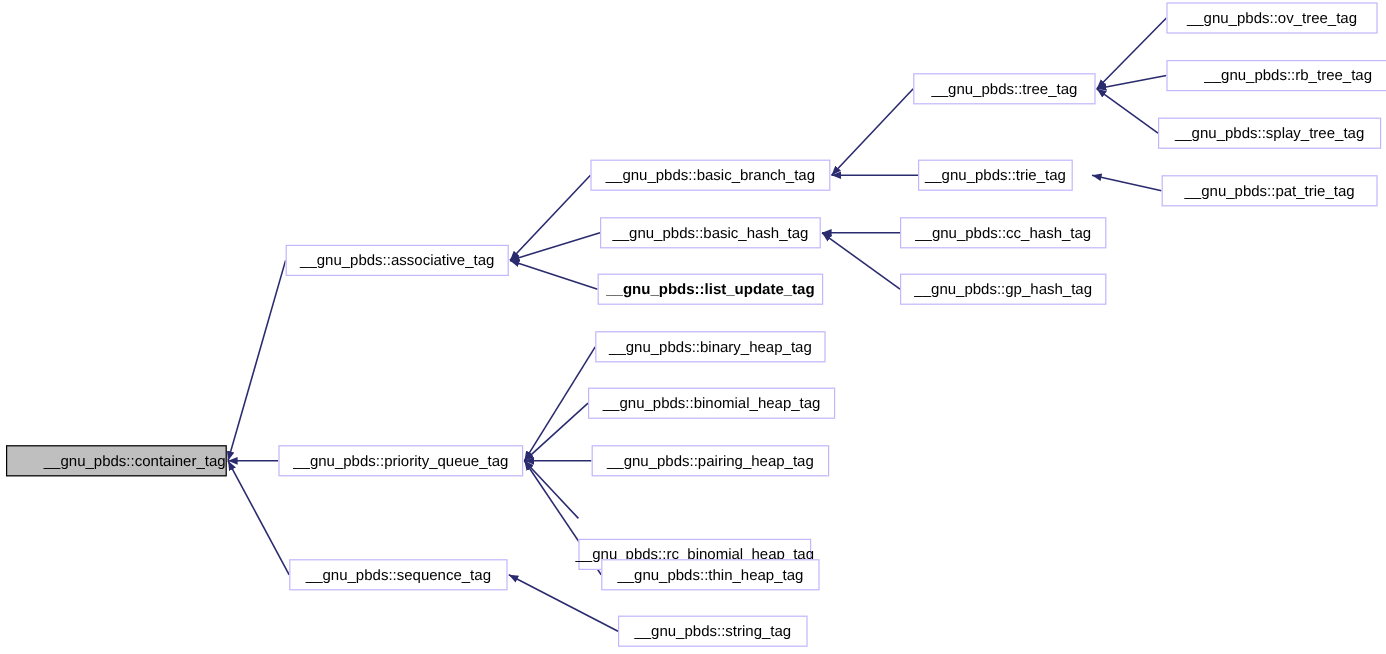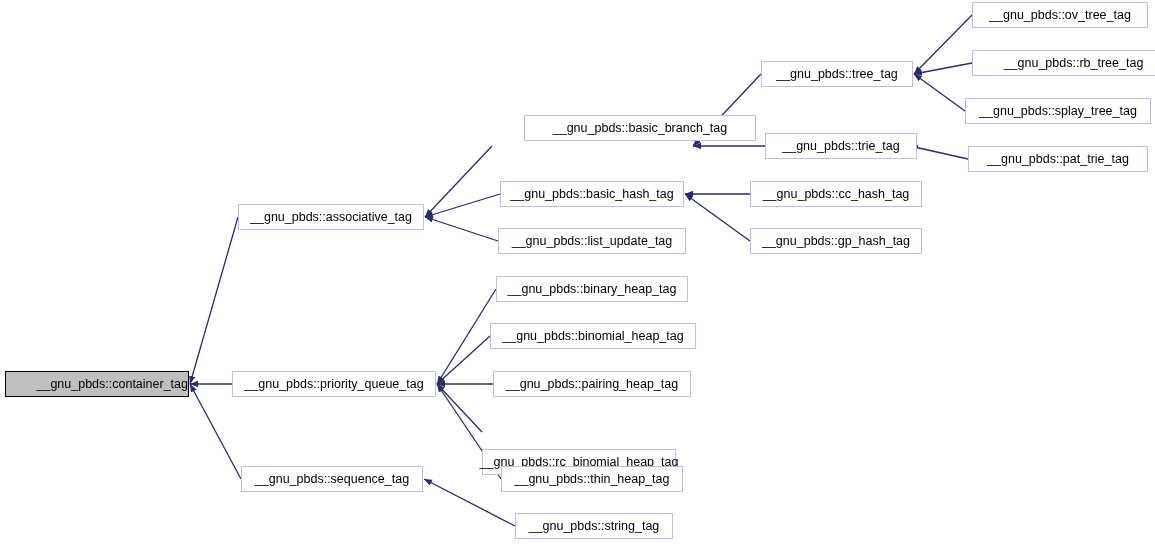--- a/index.html
+++ b/index.html
@@ -86,33 +86,33 @@
       </div>
       <div class="node" style="left: 238px; top: 204px; width: 186px;">
         <span class="node-label">__gnu_pbds::associative_tag</span>
       </div>
       <div class="node" style="left: 241px; top: 466px; width: 182px;">
         <span class="node-label">__gnu_pbds::sequence_tag</span>
       </div>
       <div class="node" style="left: 232px; top: 371px; width: 204px;">
         <span class="node-label">__gnu_pbds::priority_queue_tag</span>
       </div>
-      <div class="node" style="left: 492px; top: 115px; width: 232px; margin-left: 32px;">
+      <div class="node" style="left: 492px; top: 133px; width: 200px;">
         <span class="node-label">__gnu_pbds::basic_branch_tag</span>
       </div>
       <div class="node" style="left: 500px; top: 181px; width: 184px;">
         <span class="node-label">__gnu_pbds::basic_hash_tag</span>
       </div>
-      <div class="node" style="left: 498px; top: 228px; width: 188px;">
+      <div class="node" style="left: 498px; top: 228px; width: 188px; font-weight: bold;">
         <span class="node-label">__gnu_pbds::list_update_tag</span>
       </div>
       <div class="node" style="left: 761px; top: 61px; width: 152px;">
         <span class="node-label">__gnu_pbds::tree_tag</span>
       </div>
-      <div class="node" style="left: 765px; top: 133px; width: 152px;">
+      <div class="node" style="left: 765px; top: 133px; width: 129px;">
         <span class="node-label">__gnu_pbds::trie_tag</span>
       </div>
       <div class="node" style="left: 750px; top: 181px; width: 172px;">
         <span class="node-label">__gnu_pbds::cc_hash_tag</span>
       </div>
       <div class="node" style="left: 750px; top: 228px; width: 172px;">
         <span class="node-label">__gnu_pbds::gp_hash_tag</span>
       </div>
       <div class="node" style="left: 972px; top: 2px; width: 176px;">
         <span class="node-label">__gnu_pbds::ov_tree_tag</span>

